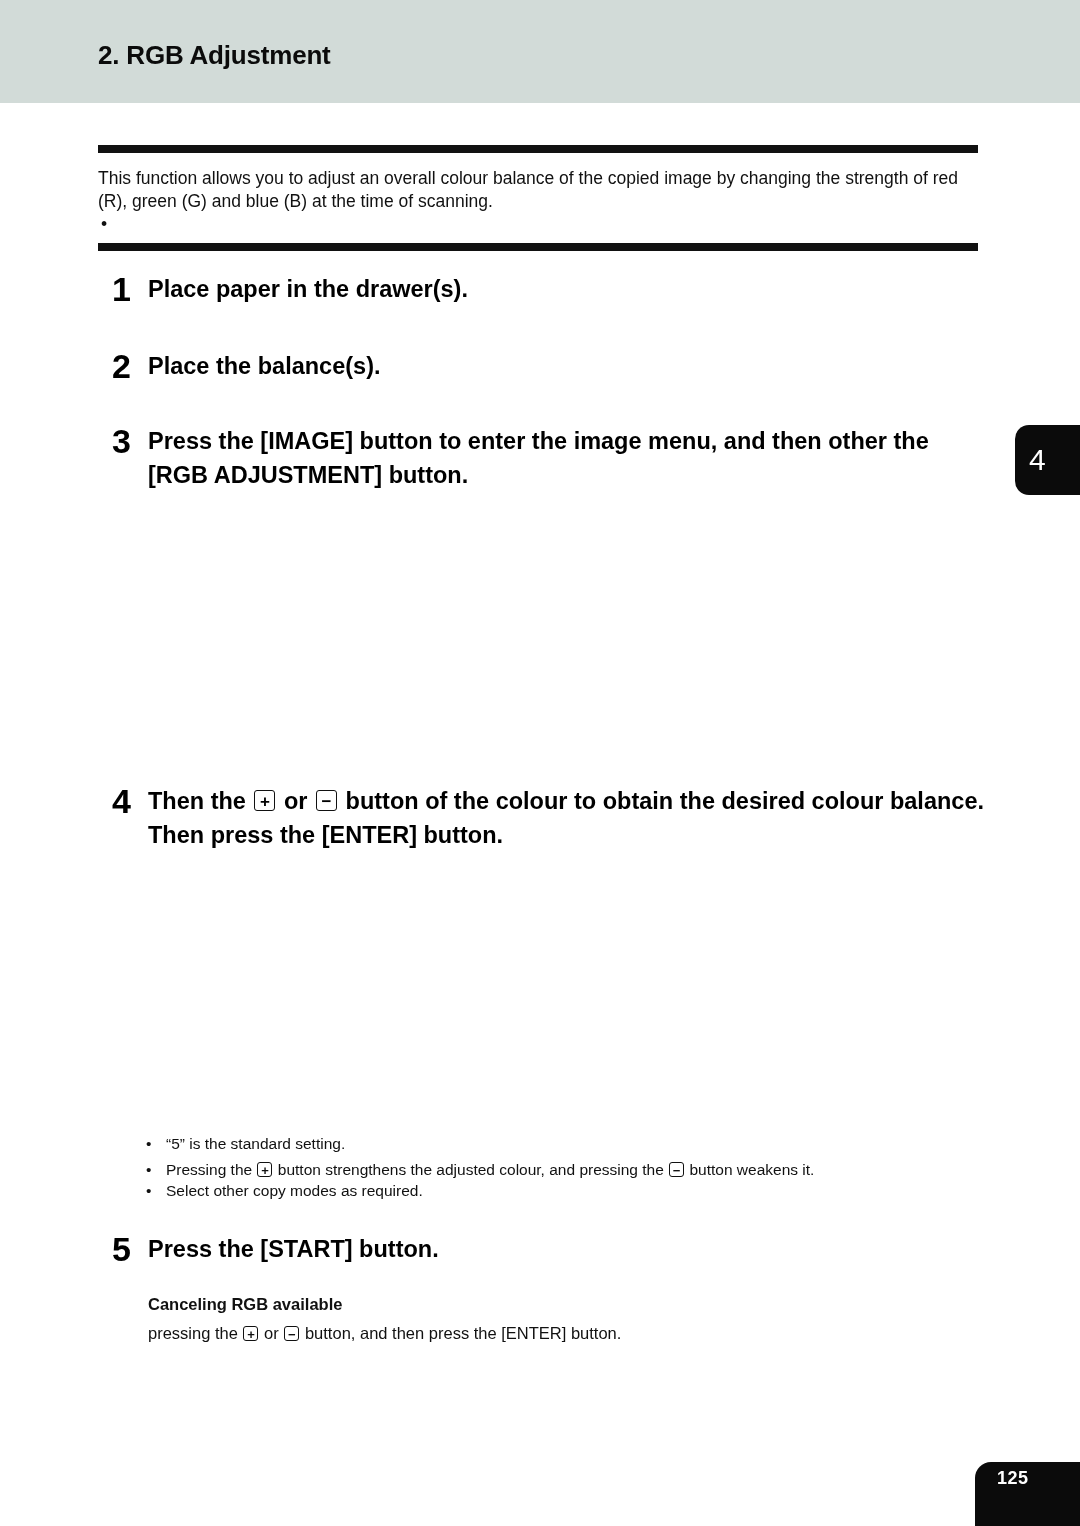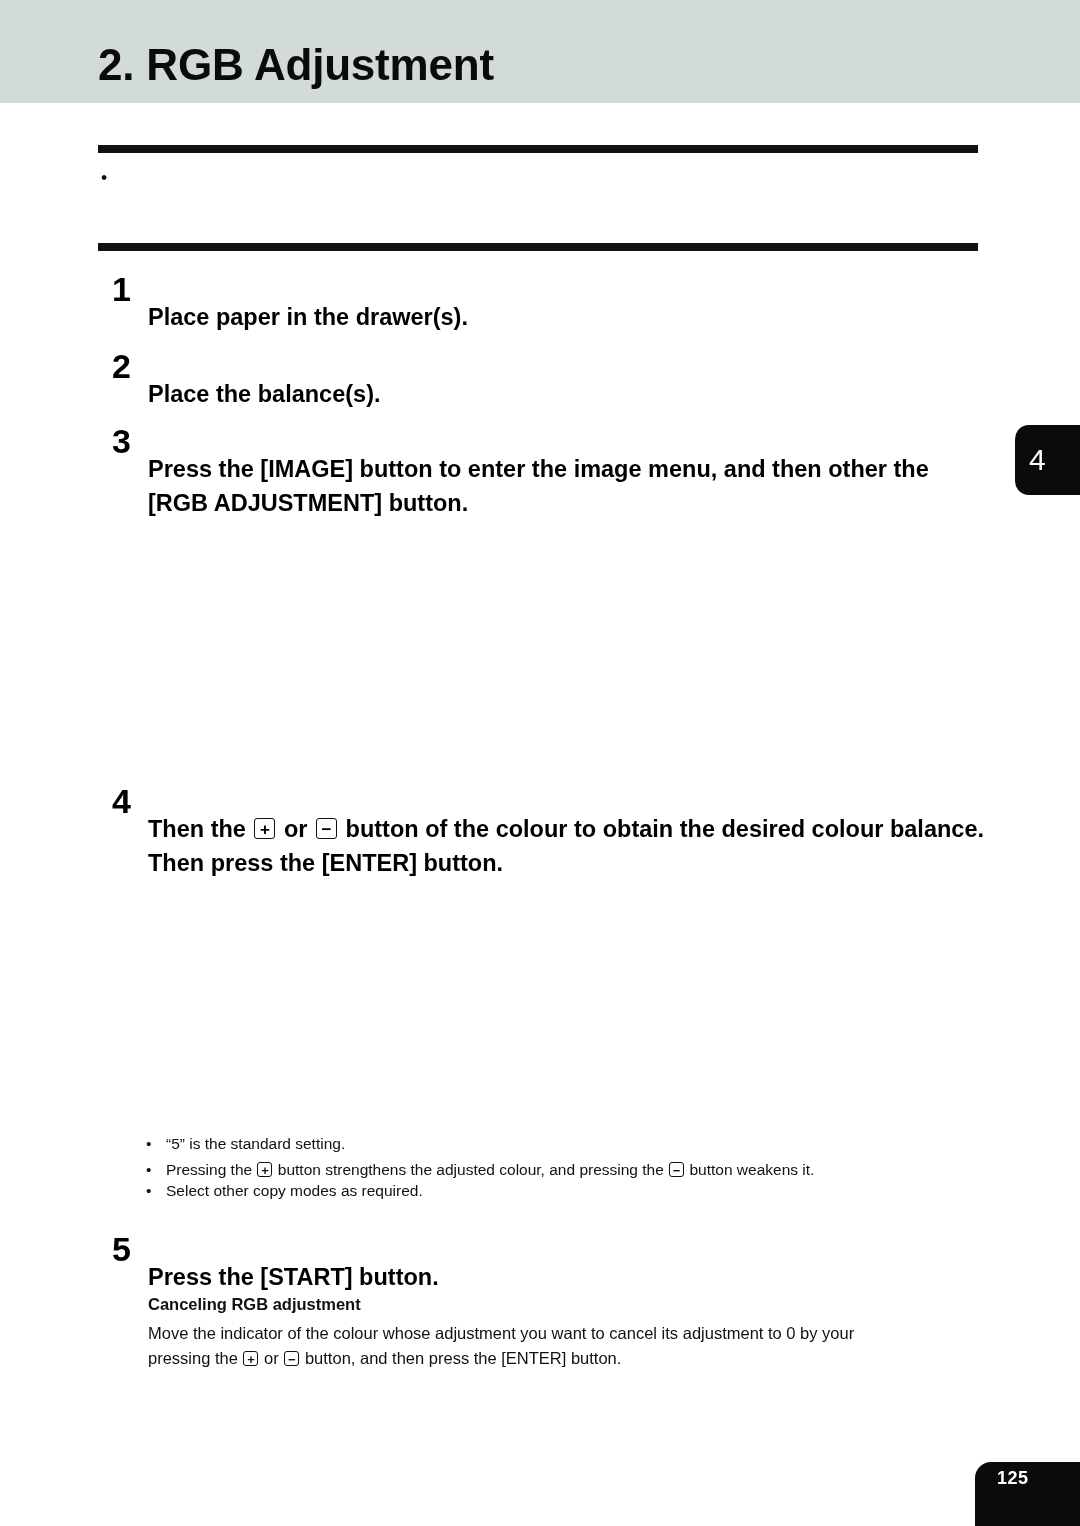--- a/index.html
+++ b/index.html
@@ -23,21 +23,21 @@
     left: 0;
     top: 0;
     width: 1080px;
     height: 103px;
     background: #d2dbd8;
   }
   .page-title {
     position: absolute;
     left: 98px;
     top: 40px;
-    font-size: 44px;
+    font-size: 26px;
     font-weight: bold;
     letter-spacing: -0.2px;
     color: #0b0b0b;
     white-space: nowrap;
   }
 
   
   .rule {
     position: absolute;
     left: 98px;
@@ -85,21 +85,20 @@
     font-weight: bold;
     line-height: 34px;
     color: #000000;
   }
   .step-text {
     margin-left: 36px;
     font-size: 23.5px;
     font-weight: bold;
     line-height: 34px;
     color: #000000;
-    margin-top: 28px;
   }
 
   .step-1 { top: 272px; }
   .step-2 { top: 349px; }
   .step-3 { top: 424px; }
   .step-4 { top: 784px; }
   .step-5 { top: 1232px; }
 
   
   .key {
@@ -225,20 +224,21 @@
 </head>
 <body>
 
 <div class="header-band"></div>
 <div class="page-title">2. RGB Adjustment</div>
 
 <div class="rule rule-top"></div>
 <div class="rule rule-bottom"></div>
 
 <div class="intro">
+  <p class="intro-para">This function allows you to adjust an overall colour balance of the copied image by changing the strength of red (R), green (G) and blue (B) at the time of scanning.</p>
   <p class="intro-bullet">
     <span class="dot">•</span>
   </p>
 </div>
 
 <div class="step step-1">
   <div class="step-num">1</div>
   <div class="step-text">Place paper in the drawer(s).</div>
 </div>
 
@@ -283,22 +283,21 @@
     <span class="dot">•</span><span>Select other copy modes as required.</span>
   </div>
 </div>
 
 <div class="step step-5">
   <div class="step-num">5</div>
   <div class="step-text">Press the [START] button.</div>
 </div>
 
 <div class="cancel-block">
-  <div class="cancel-heading">Canceling RGB adjustment</div>
-  <p class="cancel-para">Move the indicator of the colour whose adjustment you want to cancel its adjustment to 0 by your</p>
+  <div class="cancel-heading">Canceling RGB available</div>
   <p class="cancel-para">
     <span>pressing the</span>
     <span class="key key-sm"><span>+</span></span>
     <span>or</span>
     <span class="key key-sm"><span>−</span></span>
     <span>button, and then press the [ENTER] button.</span>
   </p>
 </div>
 
 <div class="page-tab">

